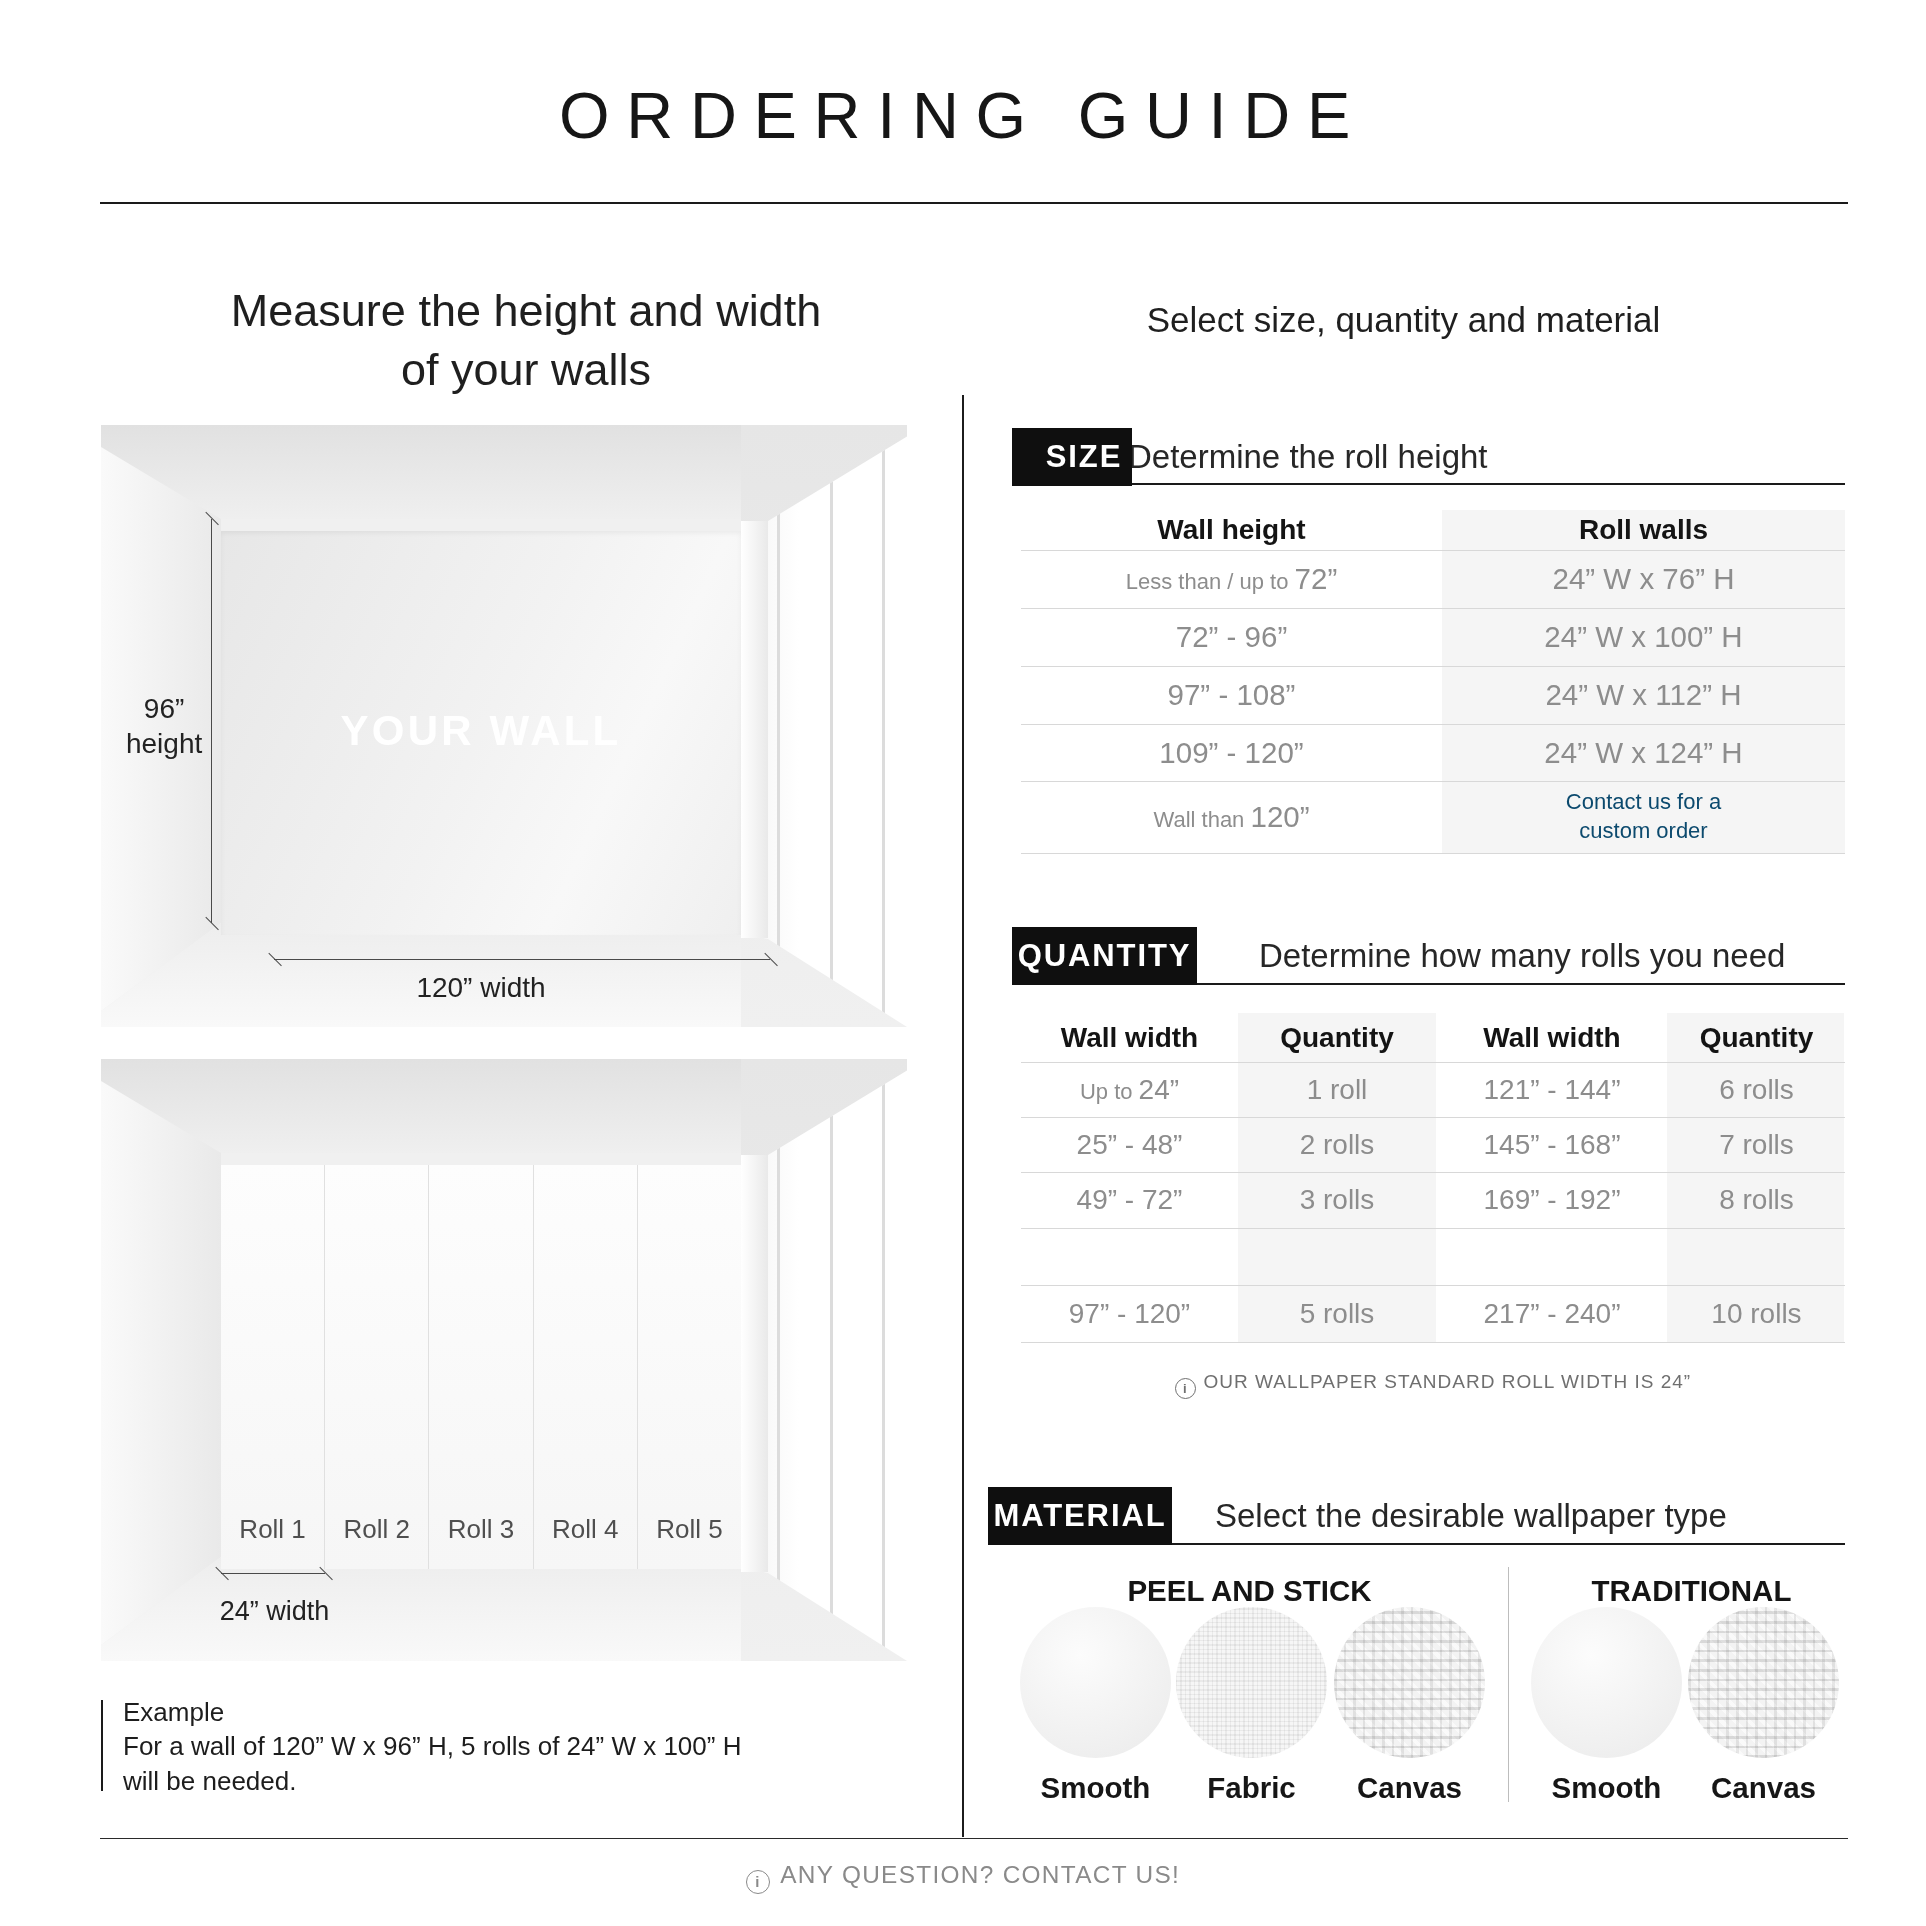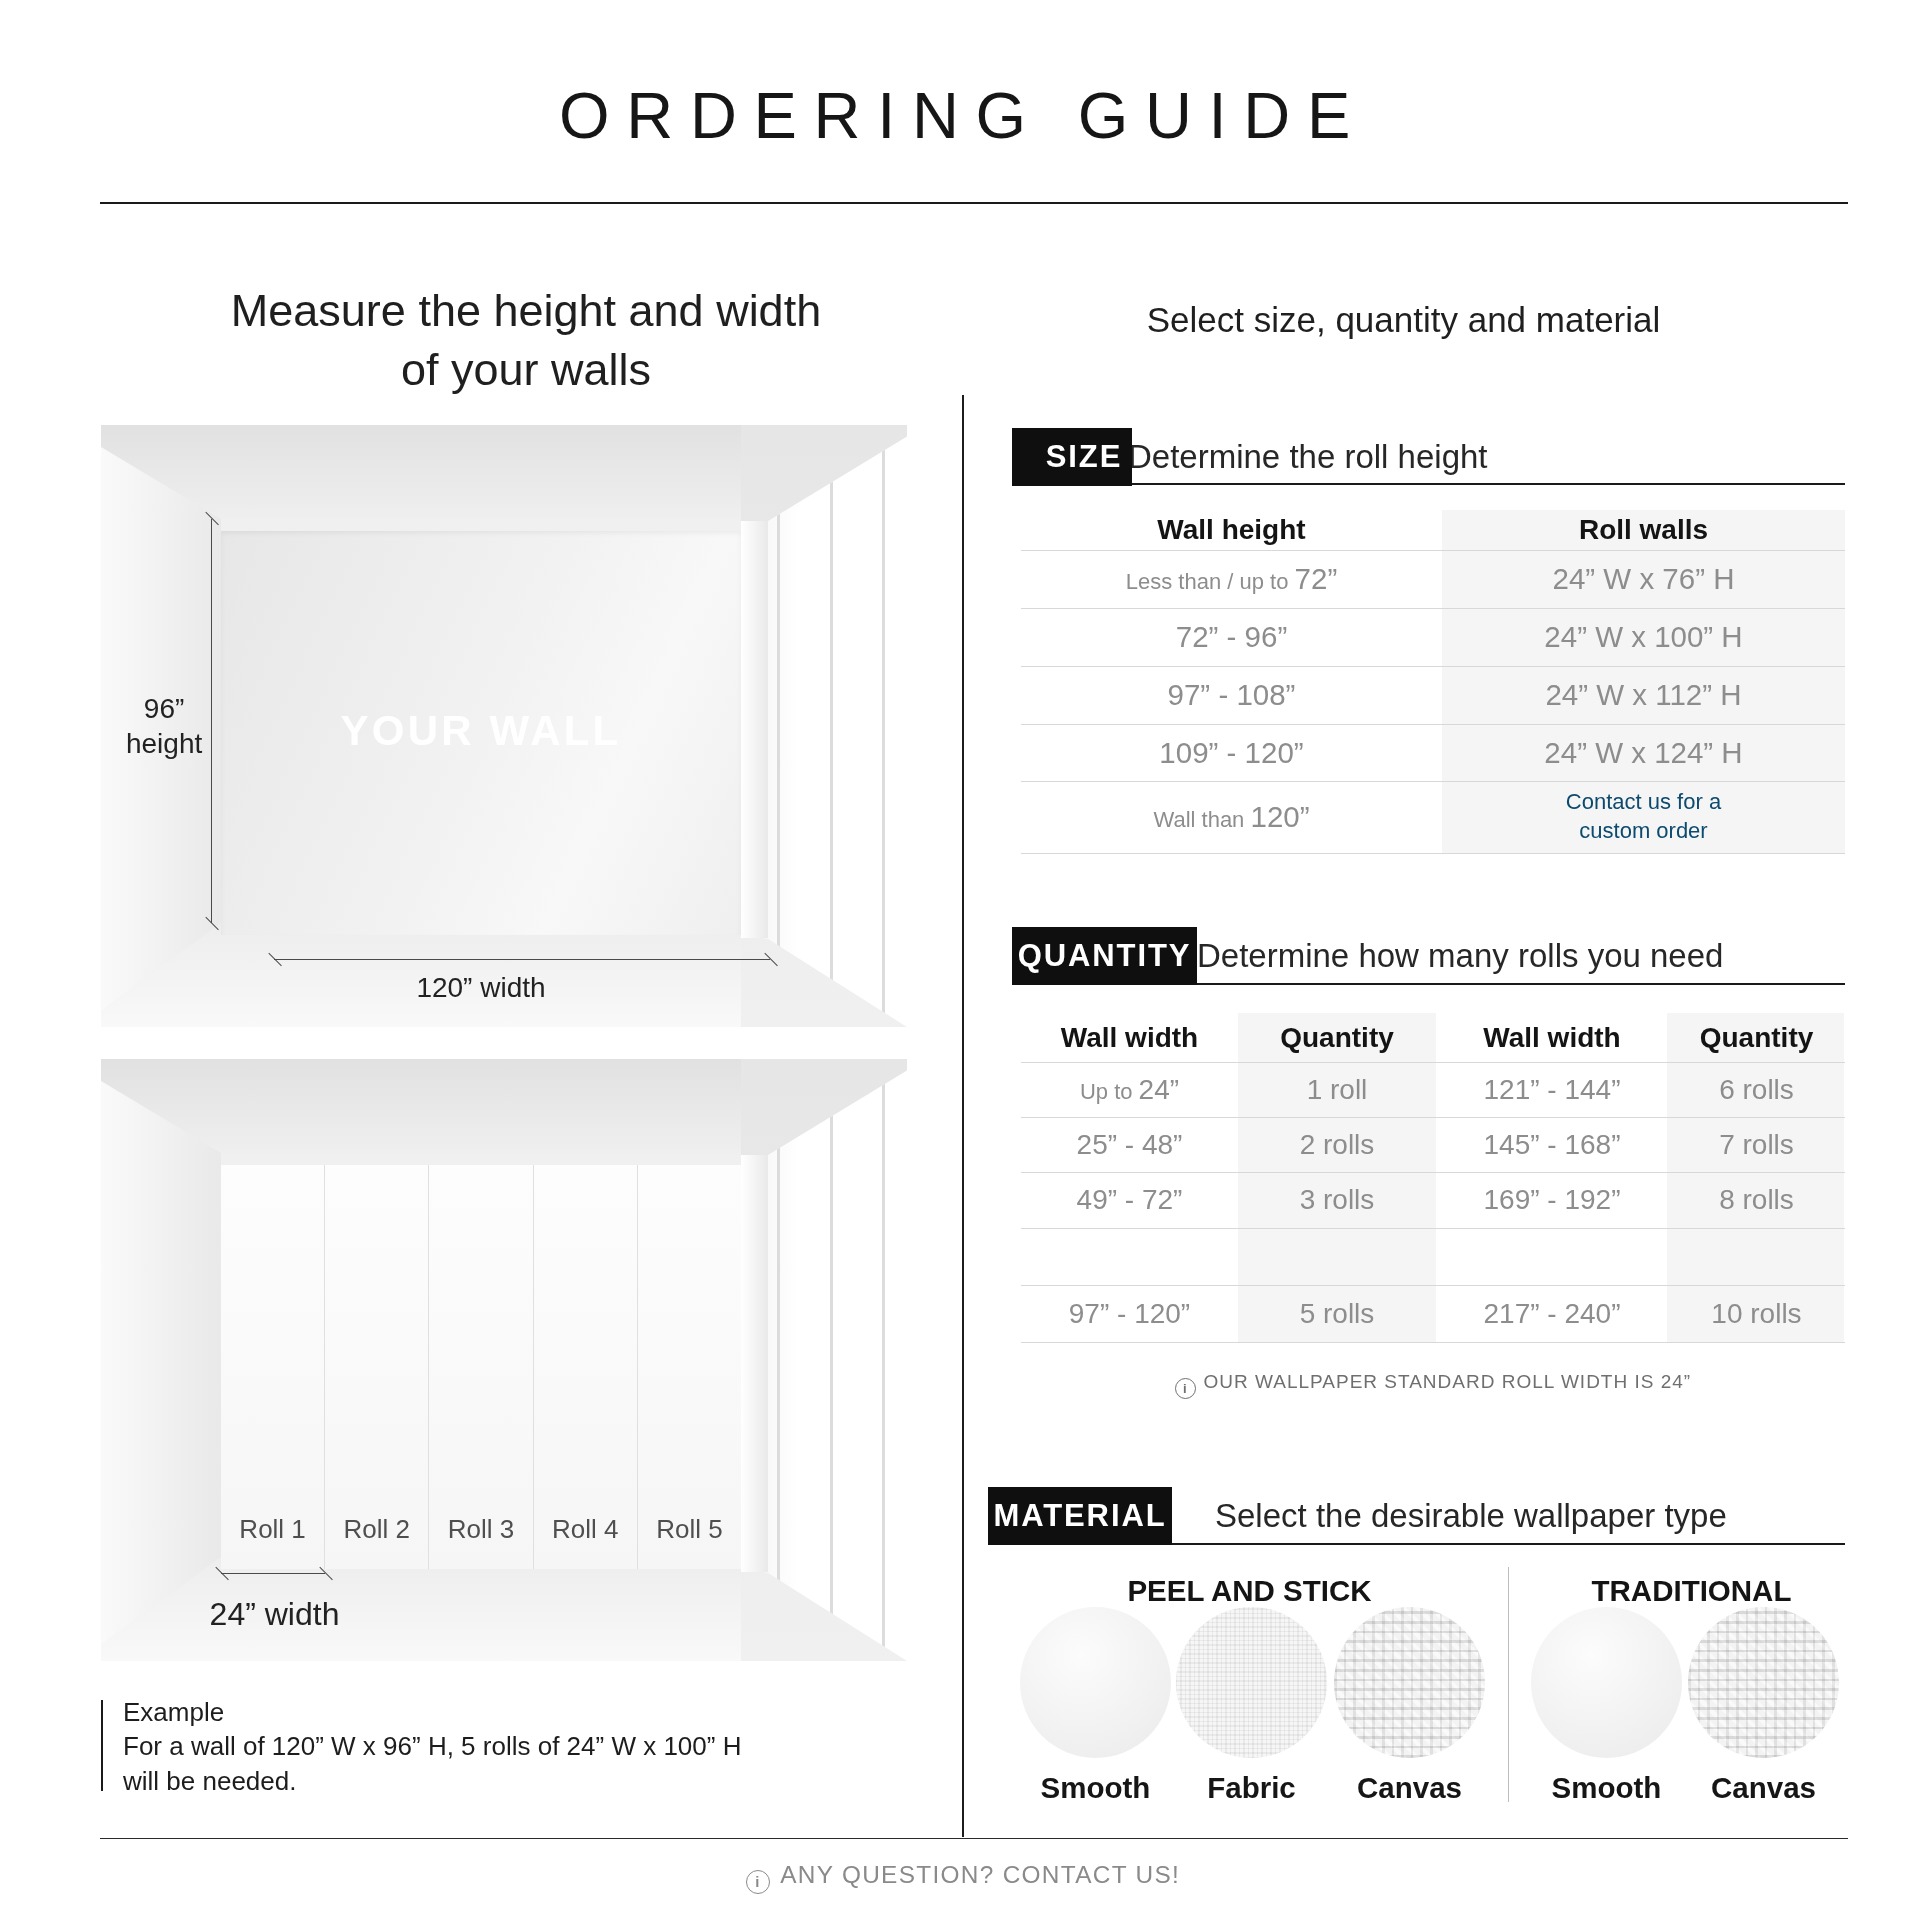--- a/index.html
+++ b/index.html
@@ -44,36 +44,36 @@
   .frame-pillar{position:absolute;left:0;top:96px;width:27px;height:417px;
                 background:linear-gradient(90deg,#ffffff,#e9e9e9);}
   .dim-line-v{position:absolute;left:110px;top:94px;width:1.3px;height:404px;background:#4a4a4a;}
   .dim-line-h{position:absolute;height:1.3px;background:#4a4a4a;}
   .tick{position:absolute;width:18px;height:1.3px;background:#4a4a4a;transform:rotate(45deg);}
   .height-label{position:absolute;left:11.6px;top:266px;width:103px;text-align:center;
                 font-size:28px;line-height:1.25;color:#222;}
   .your-wall{position:absolute;left:120px;top:282px;width:520px;text-align:center;
              font-size:42px;font-weight:bold;letter-spacing:3.2px;color:#ffffff;}
   .width-label-1{position:absolute;left:120px;top:547px;width:520px;text-align:center;font-size:28px;color:#222;}
-  .width-label-2{position:absolute;left:77px;top:537px;width:193px;text-align:center;font-size:32px;color:#222;}
+  .width-label-2{position:absolute;left:77px;top:537px;width:193px;text-align:center;font-size:27px;color:#222;}
   .panels{display:flex;background:#fafafa;box-shadow:none;}
   .panel{flex:1;position:relative;background:linear-gradient(180deg,#fdfdfd,#f6f6f6);border-right:1.3px solid #e0e0e0;}
   .panel:last-child{border-right:none;}
   .roll-label{position:absolute;bottom:24.4px;width:100%;text-align:center;font-size:26px;color:#4f4f4f;}
 
   
   .badge{position:absolute;background:#0f0f0f;color:#ffffff;font-weight:bold;font-size:31px;letter-spacing:1.9px;
          height:58px;display:flex;align-items:center;justify-content:center;z-index:2;}
   #size-badge{left:1012px;top:428px;width:96px;padding-left:24px;}
   #qty-badge{left:1012px;top:927px;width:185px;}
   #mat-badge{left:988px;top:1487px;width:184px;}
   .section-rule{position:absolute;left:1012px;width:833px;height:1.9px;background:#1a1a1a;z-index:1;}
   #size-rule{top:483px;} #qty-rule{top:983px;} #mat-rule{top:1543px;}
   .subtitle{position:absolute;height:58px;display:flex;align-items:center;font-size:33px;color:#272727;}
-  #size-subtitle{left:1128px;top:428px;} #qty-subtitle{left:1197px;top:927px;} #mat-subtitle{left:1215px;top:1487px;}
+  #size-subtitle{left:1128px;top:428px;} #qty-subtitle{left:1259px;top:927px;} #mat-subtitle{left:1215px;top:1487px;}
 
   
   .col-bg{position:absolute;background:#f5f5f5;}
   #size-col2-bg{left:1442px;top:510px;width:403px;height:344px;}
   #qty-col2-bg{left:1238px;top:1013px;width:198px;height:330px;}
   #qty-col4-bg{left:1667px;top:1013px;width:177px;height:330px;}
   .tline{position:absolute;left:1021px;width:824px;height:1.3px;background:#d8d8d8;}
   .trow{position:absolute;left:1021px;width:824px;display:flex;align-items:center;}
   .size-c1{width:421px;text-align:center;} .size-c2{width:403px;text-align:center;}
   .qty-c1{width:217px;text-align:center;} .qty-c2{width:198px;text-align:center;}

